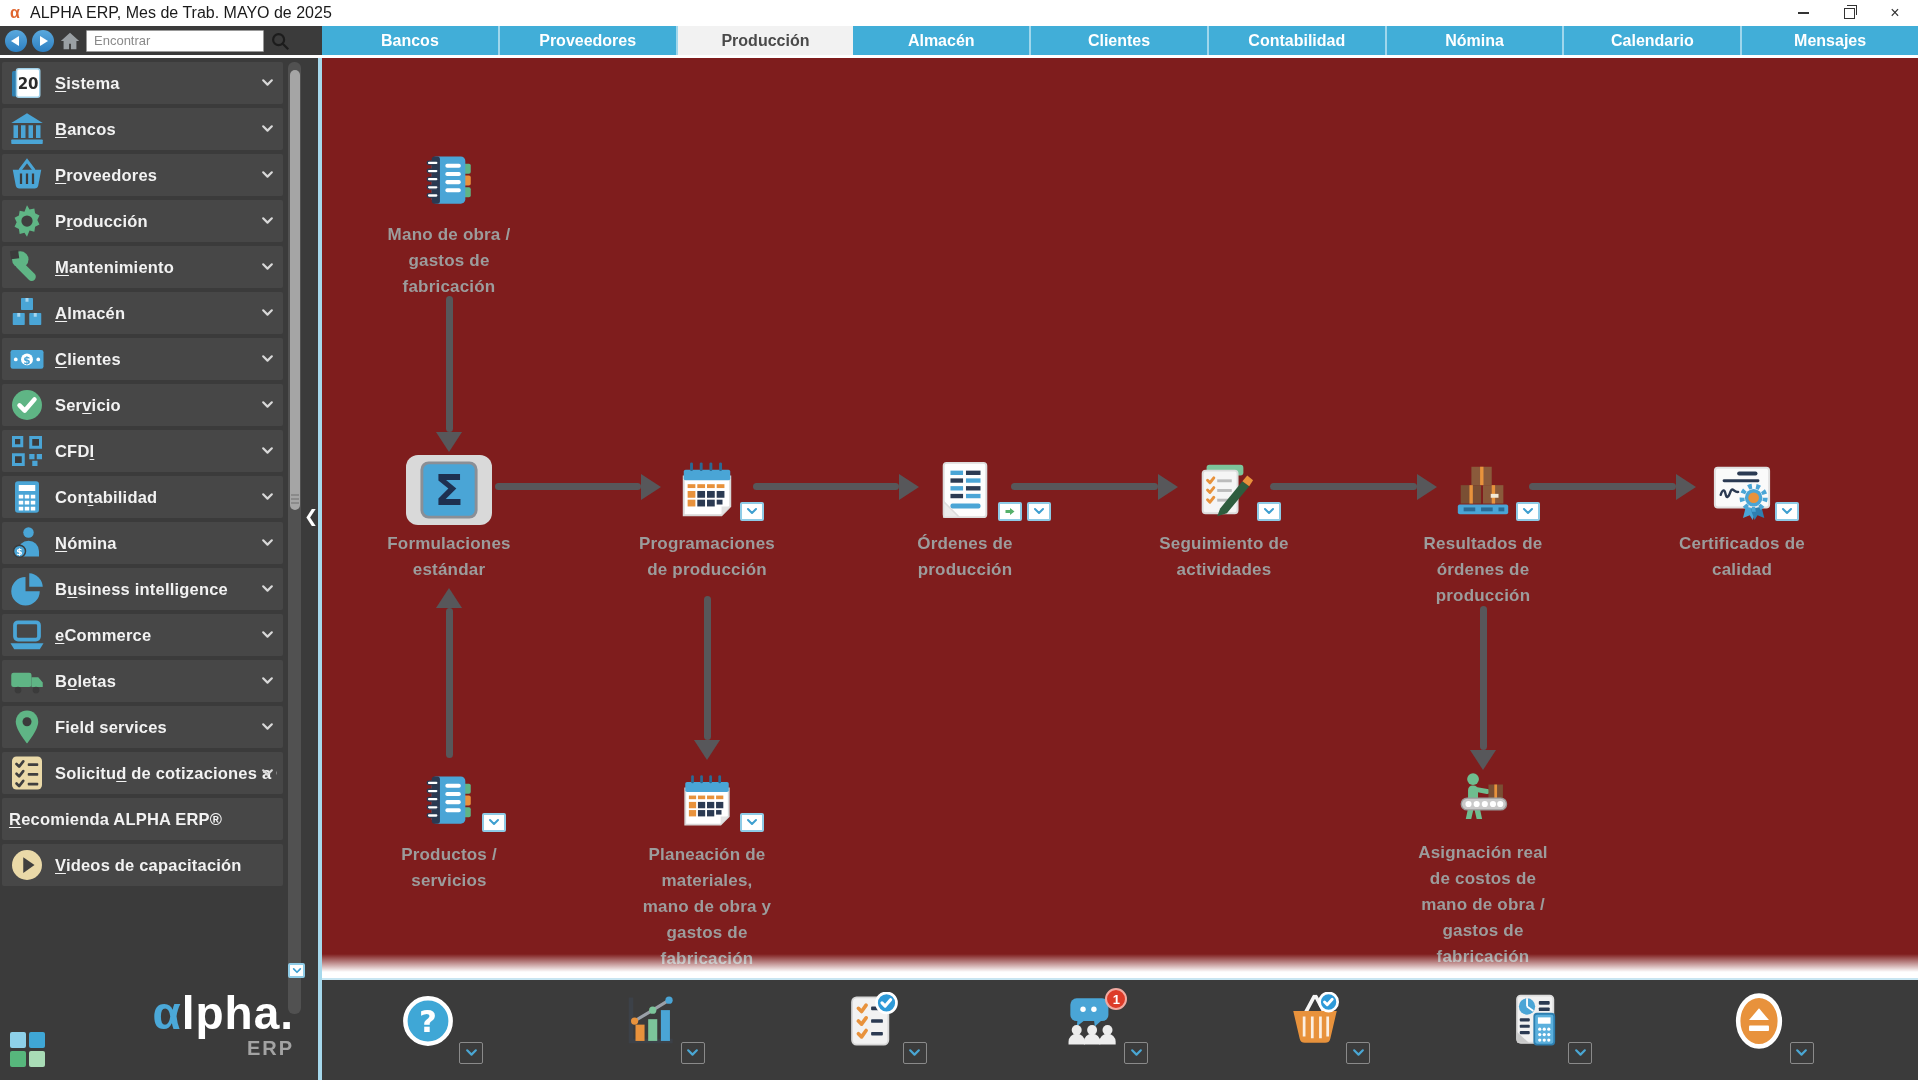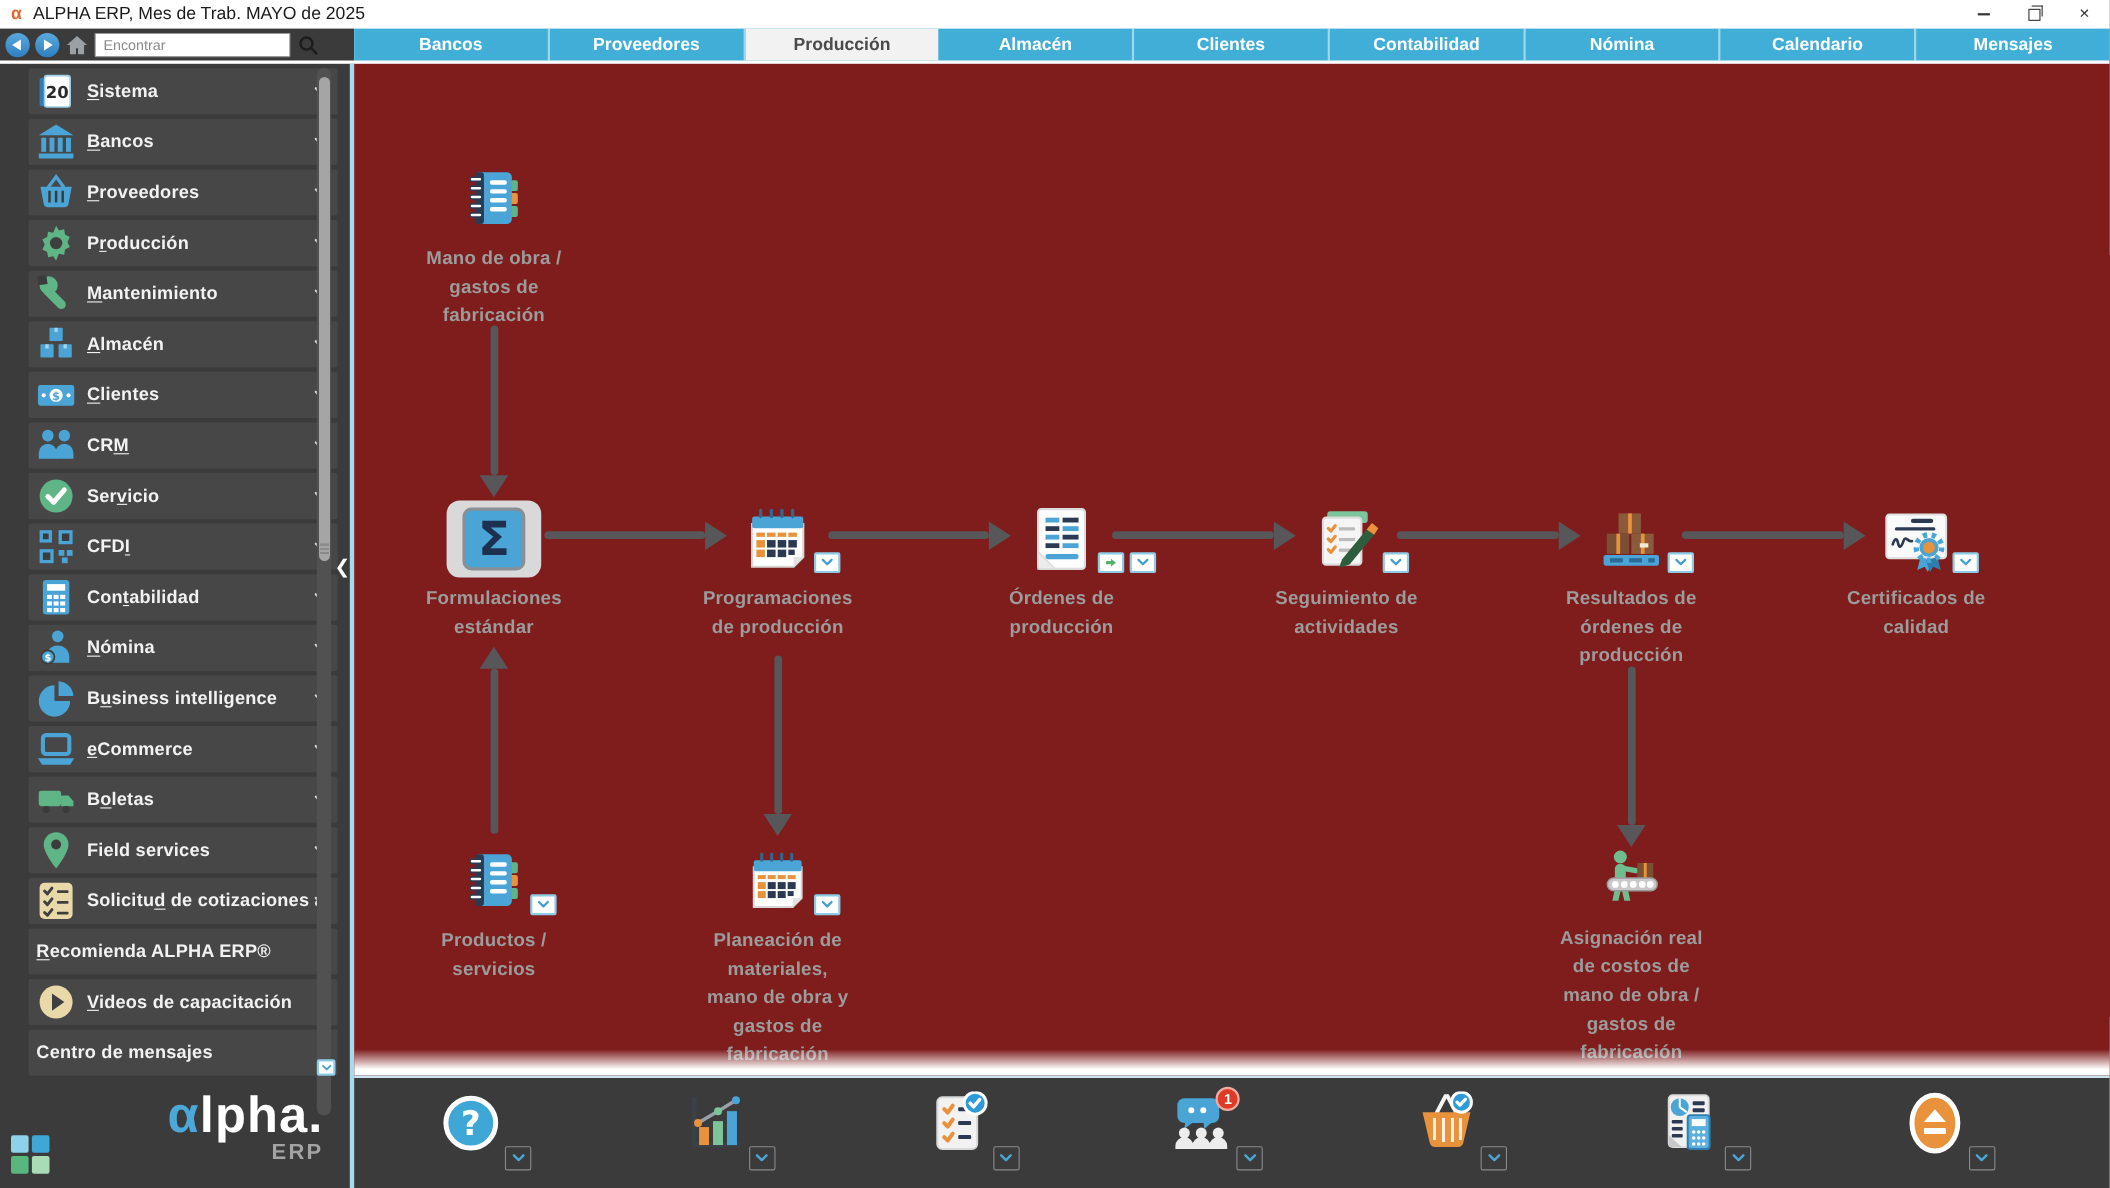--- a/index.html
+++ b/index.html
@@ -24,21 +24,21 @@
   .home-ico{width:22px;height:22px;flex:none;}
   .search-input{width:178px;height:22px;border:1px solid #999;border-radius:1px;font-size:13px;padding:0 7px;color:#444;box-sizing:border-box;font-family:inherit;}
   .search-input::placeholder{color:#8a8a8a;}
   .mag-ico{width:22px;height:22px;flex:none;}
   .tabbar{flex:1;background:#41aed8;display:flex;}
   .tab{flex:1;display:flex;align-items:center;justify-content:center;color:#fff;font-weight:700;font-size:16px;border-right:2px solid rgba(255,255,255,.5);box-sizing:border-box;}
   .tab:last-of-type{border-right:none;justify-content:center;}
   .tab.active{background:#f2f2f2;color:#4a4a4a;border-right:none;}
   
   .sidebar{position:absolute;left:0;top:58px;width:318px;height:1022px;background:#3b3b3b;border-right:4px solid #a6d9ec;box-sizing:content-box;}
-  .menu{position:absolute;left:0;top:4px;width:285px;padding-left:24px;}
+  .menu{position:absolute;left:0;top:4px;width:285px;}
   .mi{position:relative;display:flex;align-items:center;gap:10px;height:42px;margin:0 2px 4px 2px;padding:0 6px 0 7px;background:#474747;border-radius:2px;}
   .mi-icon{width:36px;height:36px;flex:none;}
   .mi-label{flex:1;color:#f2f2f2;font-size:16.5px;font-weight:600;white-space:nowrap;overflow:hidden;letter-spacing:.2px;}
   .mi-label u{text-underline-offset:2px;}
   .mi-chev{position:absolute;right:9px;top:16px;width:13px;height:10px;color:#d8d8d8;}
   .sb-track{position:absolute;left:288px;top:4px;width:13px;height:952px;background:#515151;border-radius:6px;}
   .sb-thumb{position:absolute;left:1.5px;top:8px;width:10px;height:440px;background:#a5a5a5;border-radius:5px;}
   .sb-thumb::after{content:'';position:absolute;left:1px;right:1px;bottom:4px;height:12px;
       background:repeating-linear-gradient(#8a8a8a 0 2px,#a5a5a5 2px 4px);}
   .sb-down{position:absolute;left:288px;top:905px;width:17px;height:15px;background:#fff;border:2px solid #8ecbe6;border-radius:2px;box-sizing:border-box;display:flex;align-items:center;justify-content:center;color:#3e9fd0;}
@@ -554,29 +554,20 @@
           <svg class="mi-icon" viewBox="0 0 48 48">
             <use href="#s-bill"></use>
           </svg>
           <span class="mi-label"><u>C</u>lientes</span>
           <svg class="mi-chev" viewBox="0 0 24 18">
             <use href="#g-chev"></use>
           </svg>
         </div>
         <div class="mi">
           <svg class="mi-icon" viewBox="0 0 48 48">
-            <use href="#s-people"></use>
-          </svg>
-          <span class="mi-label">CR<u>M</u></span>
-          <svg class="mi-chev" viewBox="0 0 24 18">
-            <use href="#g-chev"></use>
-          </svg>
-        </div>
-        <div class="mi">
-          <svg class="mi-icon" viewBox="0 0 48 48">
             <use href="#s-checkcircle"></use>
           </svg>
           <span class="mi-label">Ser<u>v</u>icio</span>
           <svg class="mi-chev" viewBox="0 0 24 18">
             <use href="#g-chev"></use>
           </svg>
         </div>
         <div class="mi">
           <svg class="mi-icon" viewBox="0 0 48 48">
             <use href="#s-qr"></use>
@@ -652,25 +643,20 @@
         <div class="mi">
 
           <span class="mi-label"><u>R</u>ecomienda ALPHA ERP®</span>
 
         </div>
         <div class="mi">
           <svg class="mi-icon" viewBox="0 0 48 48">
             <use href="#s-play"></use>
           </svg>
           <span class="mi-label"><u>V</u>ideos de capacitación</span>
-
-        </div>
-        <div class="mi">
-
-          <span class="mi-label">Centro de mensajes</span>
 
         </div>
     </div>
     <div class="sb-track">
       <div class="sb-thumb"></div>
     </div>
     <div class="sb-down">
       <svg viewBox="0 0 24 18">
           <use href="#g-chev"></use>
         </svg>

